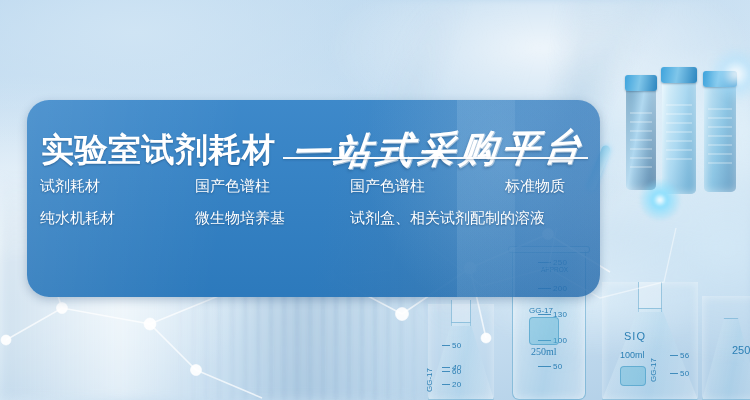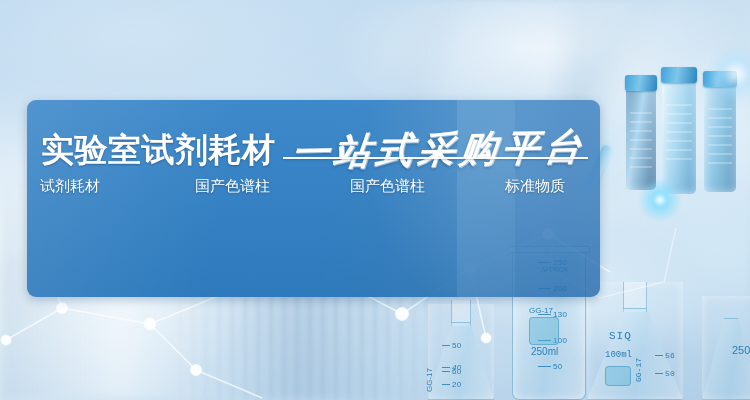--- a/index.html
+++ b/index.html
@@ -155,21 +155,21 @@
     background:linear-gradient(100deg, rgba(255,255,255,.28), rgba(150,205,232,.24) 55%, rgba(255,255,255,.2));
     border:1.4px solid rgba(86,160,200,.5);
     clip-path:polygon(36% 0%, 64% 0%, 100% 100%, 0% 100%);
   }
   #flask-a .neck {
     position:absolute; bottom:74px; left:23px; width:20px; height:26px;
     background:rgba(255,255,255,.26);
     border-left:1.4px solid rgba(86,160,200,.5);
     border-right:1.4px solid rgba(86,160,200,.5);
   }
-  #flask-b { left:117px; width:96px; height:118px; border:none; background:none;font-family:Liberation Mono, monospace; }
+  #flask-b { left:132px; width:96px; height:118px; border:none; background:none; }
   #flask-b .cone {
     position:absolute; bottom:0; left:0; width:96px; height:92px;
     background:linear-gradient(100deg, rgba(255,255,255,.30), rgba(158,210,236,.24) 55%, rgba(255,255,255,.22));
     border:1.5px solid rgba(86,160,200,.5);
     clip-path:polygon(38% 0%, 62% 0%, 100% 100%, 0% 100%);
   }
   #flask-b .neck {
     position:absolute; bottom:88px; left:36px; width:24px; height:30px;
     background:rgba(255,255,255,.26);
     border-left:1.5px solid rgba(86,160,200,.5);
@@ -201,21 +201,21 @@
     position:absolute; border:1.2px solid rgba(60,150,195,.55);
     background:rgba(90,180,215,.42); border-radius:4px;
   }
 
   
   #molecules { position:absolute; left:0; top:228px; width:750px; height:172px; }
 
   
   #panel {
     position:absolute; left:27px; top:100px; width:573px; height:197px;
-    border-radius:9px;
+    border-radius:22px;
     background:linear-gradient(100deg,
         #2f80c6 0%, #2f80c6 52%,
         rgba(44,122,190,.93) 72%,
         rgba(40,116,186,.86) 86%,
         rgba(38,112,182,.80) 100%);
     box-shadow:0 3px 10px rgba(24,66,110,.28);
     overflow:hidden;
   }
   
   #panel-sheen {
@@ -322,21 +322,21 @@
     <div class="glass" id="beaker-main">
       <div class="rim"></div>
       <div class="grads" style="left:40px; bottom:8px;">
         <div class="grad-row" style="bottom:124px;">250</div>
         <div class="grad-row" style="bottom:98px;">200</div>
         <div class="grad-row" style="bottom:72px;">130</div>
         <div class="grad-row" style="bottom:46px;text-align:right;">100</div>
         <div class="grad-row" style="bottom:20px;">50</div>
       </div>
       <div class="approx" style="left:28px; bottom:126px;">APPROX</div>
-      <div class="hlabel" style="left:18px; bottom:42px; font-size:10px;">250ml</div>
+      <div class="hlabel" style="left:18px; bottom:42px; font-size:10px;font-family:Liberation Serif, serif;">250ml</div>
       <div class="hlabel" style="left:16px; bottom:84px;">GG-17</div>
       <div class="etch-box" style="left:16px; bottom:54px; width:30px; height:28px;"></div>
     </div>
 
     <div class="glass" id="flask-b">
       <div class="neck"></div>
       <div class="cone"></div>
       <div class="hlabel" style="left:22px; bottom:58px; font-size:11px; letter-spacing:1px;">SIQ</div>
       <div class="hlabel" style="left:18px; bottom:40px; font-size:9px;">100ml</div>
       <div class="etch-box" style="left:18px; bottom:14px; width:26px; height:20px;"></div>
@@ -397,18 +397,23 @@
 
     <div id="categories">
 
       <div class="cat-row">
         <span class="cat-item col-1">试剂耗材</span>
         <span class="cat-item col-2">国产色谱柱</span>
         <span class="cat-item col-3">国产色谱柱</span>
         <span class="cat-item col-4">标准物质</span>
       </div>
 
+      <div class="cat-row">
+        <span class="cat-item col-1">纯水机耗材</span>
+        <span class="cat-item col-2">微生物培养基</span>
+        <span class="cat-item wide">试剂盒、相关试剂配制的溶液</span>
+      </div>
 
 
     </div>
   </div>
 
 </div>
 
 </body></html>

